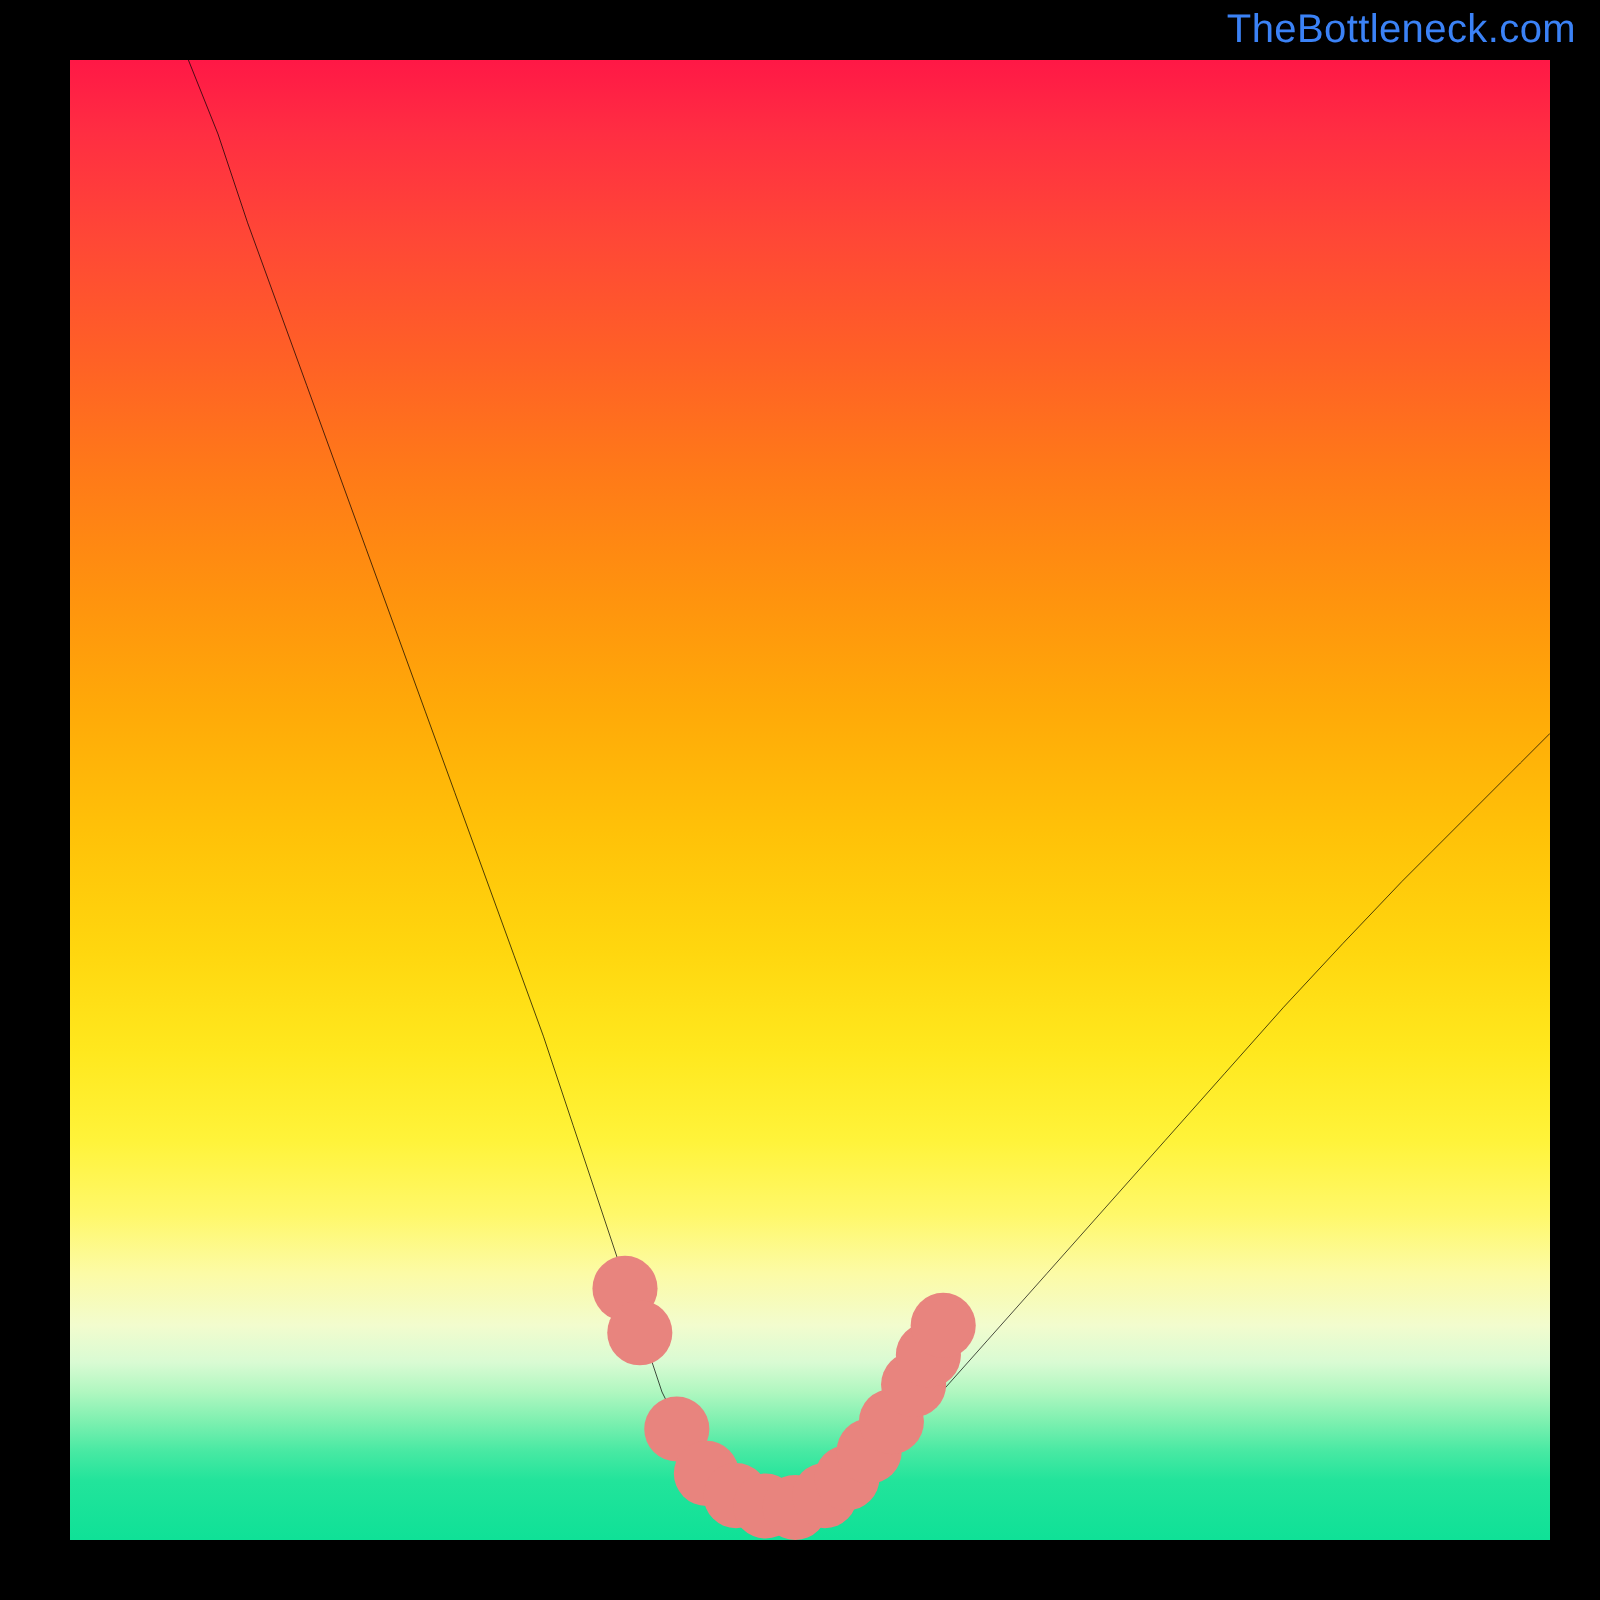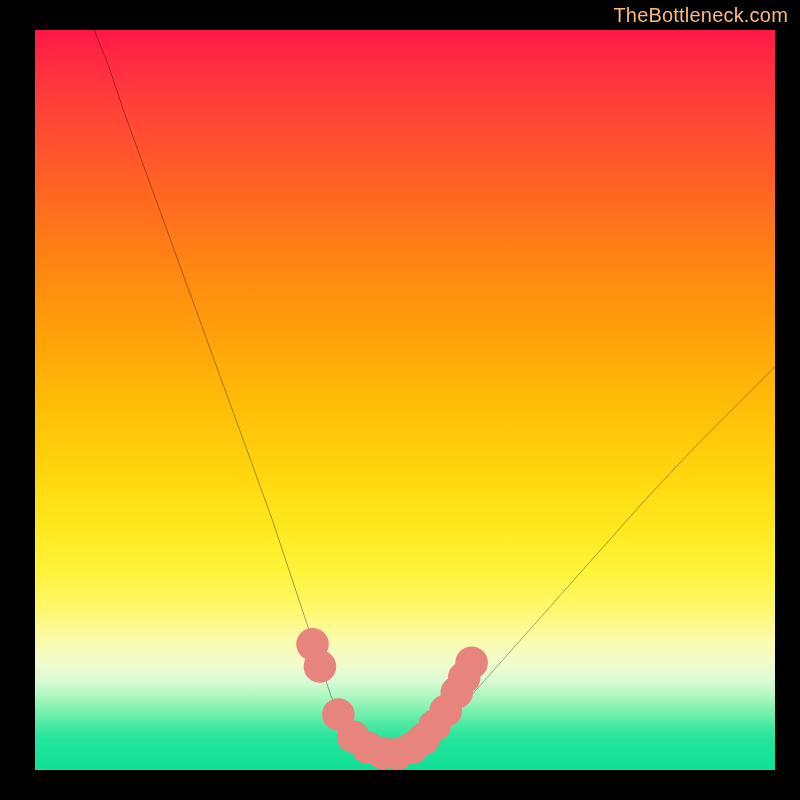--- a/index.html
+++ b/index.html
@@ -60,21 +60,21 @@
     position: absolute;
     left: 0;
     top: 0;
     width: 100%;
     height: 100%;
   }
   .watermark {
     position: absolute;
     top: 4px;
     right: 12px;
-    color: #fdba74;
+    color: #3b82f6;
     font-size: 20px;
     font-weight: 500;
     letter-spacing: 0.2px;
     user-select: none;
     margin-left: 32px;
   }
 </style>
 </head>
 <body>
 

